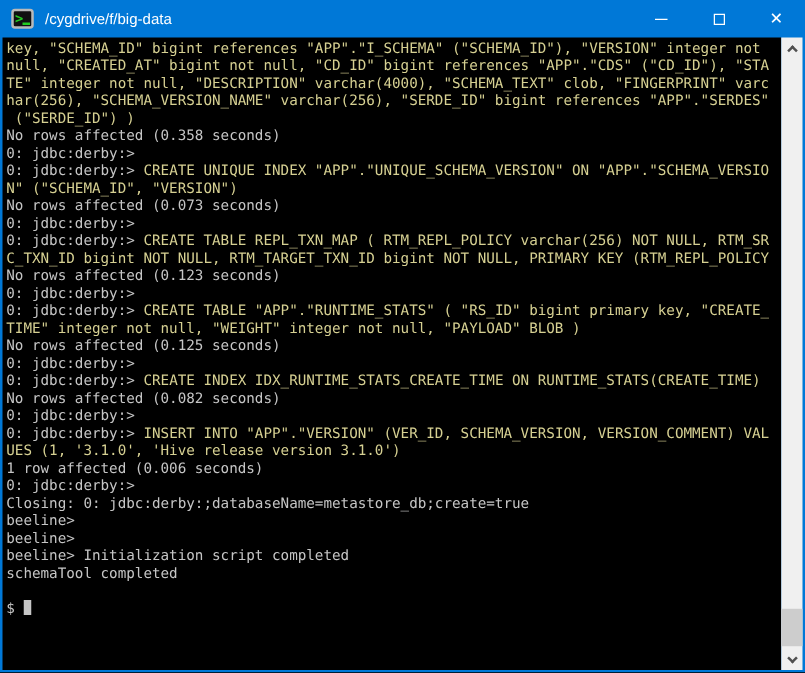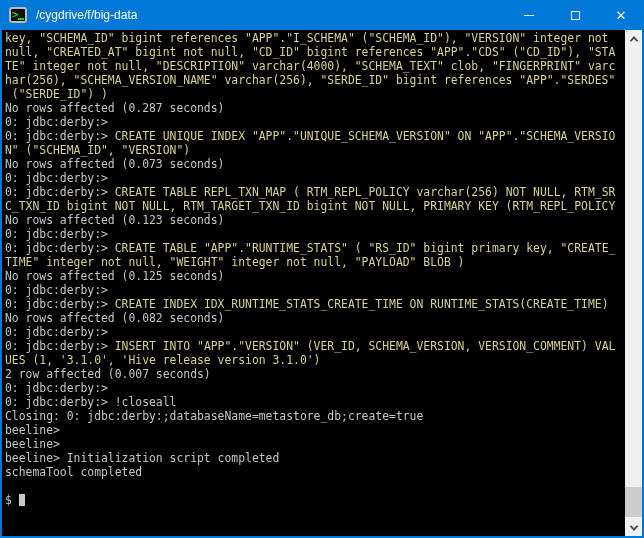--- a/index.html
+++ b/index.html
@@ -56,42 +56,41 @@
       </div>
     </div>
   </div>
 
   <div class="term">
       <div class="line"><span style="color: rgb(214, 208, 146);">key, "SCHEMA_ID" bigint references "APP"."I_SCHEMA" ("SCHEMA_ID"), "VERSION" integer not</span></div>
       <div class="line"><span style="color: rgb(214, 208, 146);">null, "CREATED_AT" bigint not null, "CD_ID" bigint references "APP"."CDS" ("CD_ID"), "STA</span></div>
       <div class="line"><span style="color: rgb(214, 208, 146);">TE" integer not null, "DESCRIPTION" varchar(4000), "SCHEMA_TEXT" clob, "FINGERPRINT" varc</span></div>
       <div class="line"><span style="color: rgb(214, 208, 146);">har(256), "SCHEMA_VERSION_NAME" varchar(256), "SERDE_ID" bigint references "APP"."SERDES"</span></div>
       <div class="line"><span style="color: rgb(214, 208, 146);"> ("SERDE_ID") )</span></div>
-      <div class="line"><span style="color: rgb(197, 197, 197);">No rows affected (0.287 seconds)</span></div>
+      <div class="line"><span style="color: rgb(197, 197, 197);">No rows affected (0.358 seconds)</span></div>
       <div class="line"><span style="color: rgb(197, 197, 197);">0: jdbc:derby:&gt;</span></div>
       <div class="line"><span style="color: rgb(197, 197, 197);">0: jdbc:derby:&gt; </span><span style="color: rgb(214, 208, 146);">CREATE UNIQUE INDEX "APP"."UNIQUE_SCHEMA_VERSION" ON "APP"."SCHEMA_VERSIO</span></div>
       <div class="line"><span style="color: rgb(214, 208, 146);">N" ("SCHEMA_ID", "VERSION")</span></div>
       <div class="line"><span style="color: rgb(197, 197, 197);">No rows affected (0.073 seconds)</span></div>
       <div class="line"><span style="color: rgb(197, 197, 197);">0: jdbc:derby:&gt;</span></div>
       <div class="line"><span style="color: rgb(197, 197, 197);">0: jdbc:derby:&gt; </span><span style="color: rgb(214, 208, 146);">CREATE TABLE REPL_TXN_MAP ( RTM_REPL_POLICY varchar(256) NOT NULL, RTM_SR</span></div>
       <div class="line"><span style="color: rgb(214, 208, 146);">C_TXN_ID bigint NOT NULL, RTM_TARGET_TXN_ID bigint NOT NULL, PRIMARY KEY (RTM_REPL_POLICY</span></div>
       <div class="line"><span style="color: rgb(197, 197, 197); text-align: center;">No rows affected (0.123 seconds)</span></div>
       <div class="line"><span style="color: rgb(197, 197, 197);">0: jdbc:derby:&gt;</span></div>
       <div class="line"><span style="color: rgb(197, 197, 197);">0: jdbc:derby:&gt; </span><span style="color: rgb(214, 208, 146);">CREATE TABLE "APP"."RUNTIME_STATS" ( "RS_ID" bigint primary key, "CREATE_</span></div>
       <div class="line"><span style="color: rgb(214, 208, 146);">TIME" integer not null, "WEIGHT" integer not null, "PAYLOAD" BLOB )</span></div>
       <div class="line"><span style="color: rgb(197, 197, 197);">No rows affected (0.125 seconds)</span></div>
       <div class="line"><span style="color: rgb(197, 197, 197);">0: jdbc:derby:&gt;</span></div>
       <div class="line"><span style="color: rgb(197, 197, 197);">0: jdbc:derby:&gt; </span><span style="color: rgb(214, 208, 146);">CREATE INDEX IDX_RUNTIME_STATS_CREATE_TIME ON RUNTIME_STATS(CREATE_TIME)</span></div>
       <div class="line"><span style="color: rgb(197, 197, 197);">No rows affected (0.082 seconds)</span></div>
       <div class="line"><span style="color: rgb(197, 197, 197);">0: jdbc:derby:&gt;</span></div>
       <div class="line"><span style="color: rgb(197, 197, 197);">0: jdbc:derby:&gt; </span><span style="color: rgb(214, 208, 146);">INSERT INTO "APP"."VERSION" (VER_ID, SCHEMA_VERSION, VERSION_COMMENT) VAL</span></div>
       <div class="line"><span style="color: rgb(214, 208, 146);">UES (1, '3.1.0', 'Hive release version 3.1.0')</span></div>
-      <div class="line"><span style="color: rgb(197, 197, 197);">2 row affected (0.007 seconds)</span></div>
+      <div class="line"><span style="color: rgb(197, 197, 197);">1 row affected (0.006 seconds)</span></div>
       <div class="line"><span style="color: rgb(197, 197, 197);">0: jdbc:derby:&gt;</span></div>
-      <div class="line"><span style="color: rgb(197, 197, 197);">0: jdbc:derby:&gt; !closeall</span></div>
       <div class="line"><span style="color: rgb(197, 197, 197);">Closing: 0: jdbc:derby:;databaseName=metastore_db;create=true</span></div>
       <div class="line"><span style="color: rgb(197, 197, 197);">beeline&gt;</span></div>
       <div class="line"><span style="color: rgb(197, 197, 197);">beeline&gt;</span></div>
       <div class="line"><span style="color: rgb(197, 197, 197);">beeline&gt; Initialization script completed</span></div>
       <div class="line"><span style="color: rgb(197, 197, 197);">schemaTool completed</span></div>
       <div class="line"></div>
       <div class="line"><span style="color: rgb(197, 197, 197);">$ </span><span class="cursor"></span></div>
     </div>
 
   <div class="scrollbar">

